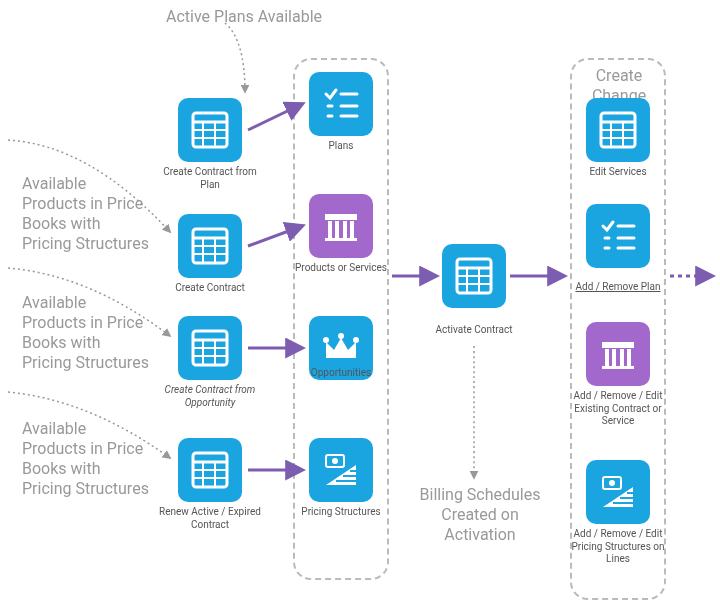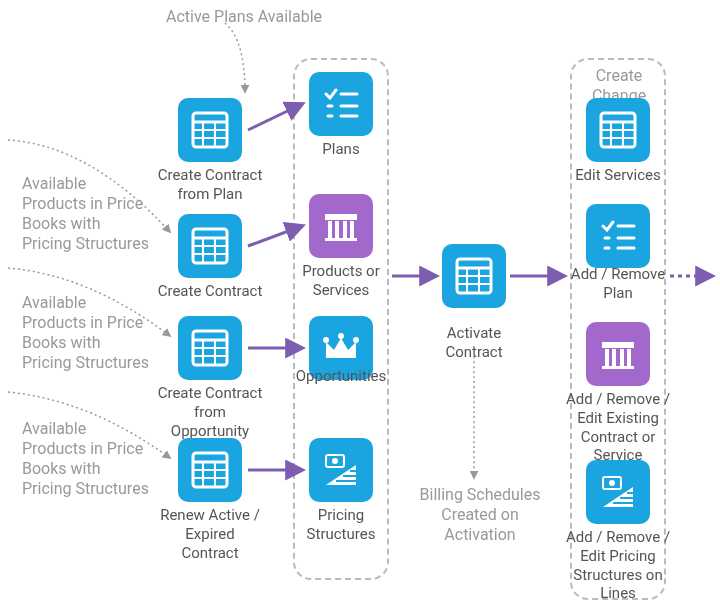--- a/index.html
+++ b/index.html
@@ -19,21 +19,21 @@
     border-radius: 10px;
     display: flex;
     align-items: center;
     justify-content: center;
   }
   .tile-blue { background: #1ba5e0; }
   .tile-purple { background: #a268cc; }
   .label {
     position: absolute;
     text-align: center;
-    font-size: 15px;
+    font-size: 10px;
     color: #555;
     line-height: 1.25;
     width: 110px;
   }
   .ann {
     position: absolute;
     color: #999;
     font-size: 16px;
     line-height: 1.25;
   }
@@ -85,21 +85,21 @@
 <div class="tile tile-blue" style="left:178px; top:316px;">
   <svg width="40" height="40" viewBox="0 0 40 40">
       <rect x="3" y="3" width="34" height="34" rx="3" fill="none" stroke="#fff" stroke-width="3"></rect>
       <line x1="3" y1="12" x2="37" y2="12" stroke="#fff" stroke-width="3"></line>
       <line x1="3" y1="20" x2="37" y2="20" stroke="#fff" stroke-width="2"></line>
       <line x1="3" y1="28" x2="37" y2="28" stroke="#fff" stroke-width="2"></line>
       <line x1="13" y1="12" x2="13" y2="37" stroke="#fff" stroke-width="2"></line>
       <line x1="25" y1="12" x2="25" y2="37" stroke="#fff" stroke-width="2"></line>
     </svg>
 </div>
-<div class="label" style="left:155px; top:384px;">Create Contract from Opportunity</div>
+<div class="label" style="left:155px; top:384px;font-style:italic;">Create Contract from Opportunity</div>
 
 <div class="tile tile-blue" style="left:178px; top:438px;">
   <svg width="40" height="40" viewBox="0 0 40 40">
       <rect x="3" y="3" width="34" height="34" rx="3" fill="none" stroke="#fff" stroke-width="3"></rect>
       <line x1="3" y1="12" x2="37" y2="12" stroke="#fff" stroke-width="3"></line>
       <line x1="3" y1="20" x2="37" y2="20" stroke="#fff" stroke-width="2"></line>
       <line x1="3" y1="28" x2="37" y2="28" stroke="#fff" stroke-width="2"></line>
       <line x1="13" y1="12" x2="13" y2="37" stroke="#fff" stroke-width="2"></line>
       <line x1="25" y1="12" x2="25" y2="37" stroke="#fff" stroke-width="2"></line>
     </svg>
@@ -179,21 +179,21 @@
 <div class="tile tile-blue" style="left:586px; top:204px;">
   <svg width="40" height="40" viewBox="0 0 40 40" fill="none" stroke="#fff" stroke-width="3" stroke-linecap="round">
       <polyline points="5,10 9,14 15,6"></polyline>
       <line x1="20" y1="10" x2="36" y2="10"></line>
       <line x1="7" y1="22" x2="11" y2="22"></line>
       <line x1="20" y1="22" x2="36" y2="22"></line>
       <line x1="7" y1="32" x2="11" y2="32"></line>
       <line x1="20" y1="32" x2="36" y2="32"></line>
     </svg>
 </div>
-<div class="label" style="left:563px; top:265px;">Add / Remove Plan</div>
+<div class="label" style="left:563px; top:281px;text-decoration:underline;">Add / Remove Plan</div>
 
 <div class="tile tile-purple" style="left:586px; top:322px;">
   <svg width="40" height="40" viewBox="0 0 40 40" fill="#fff">
       <rect x="4" y="8" width="32" height="6"></rect>
       <rect x="7" y="15" width="4" height="17"></rect>
       <rect x="14" y="15" width="4" height="17"></rect>
       <rect x="22" y="15" width="4" height="17"></rect>
       <rect x="29" y="15" width="4" height="17"></rect>
       <rect x="4" y="32" width="32" height="3"></rect>
     </svg>

